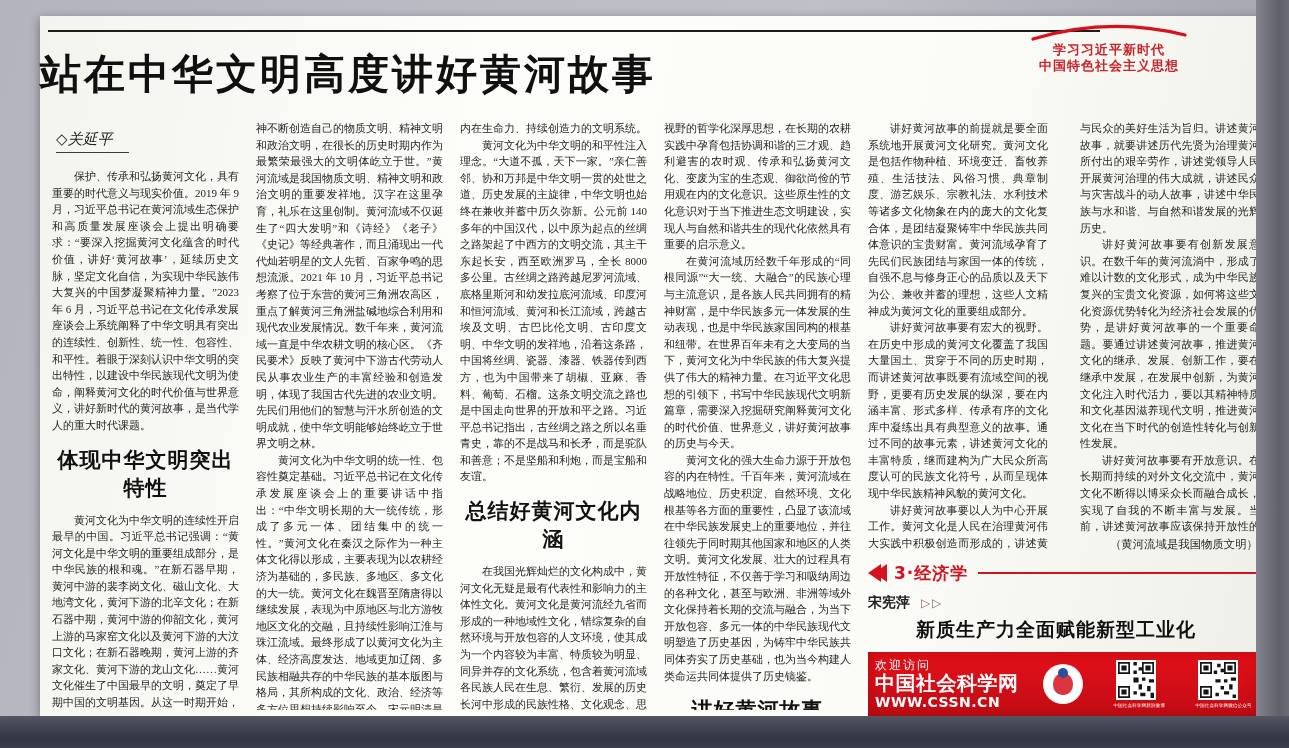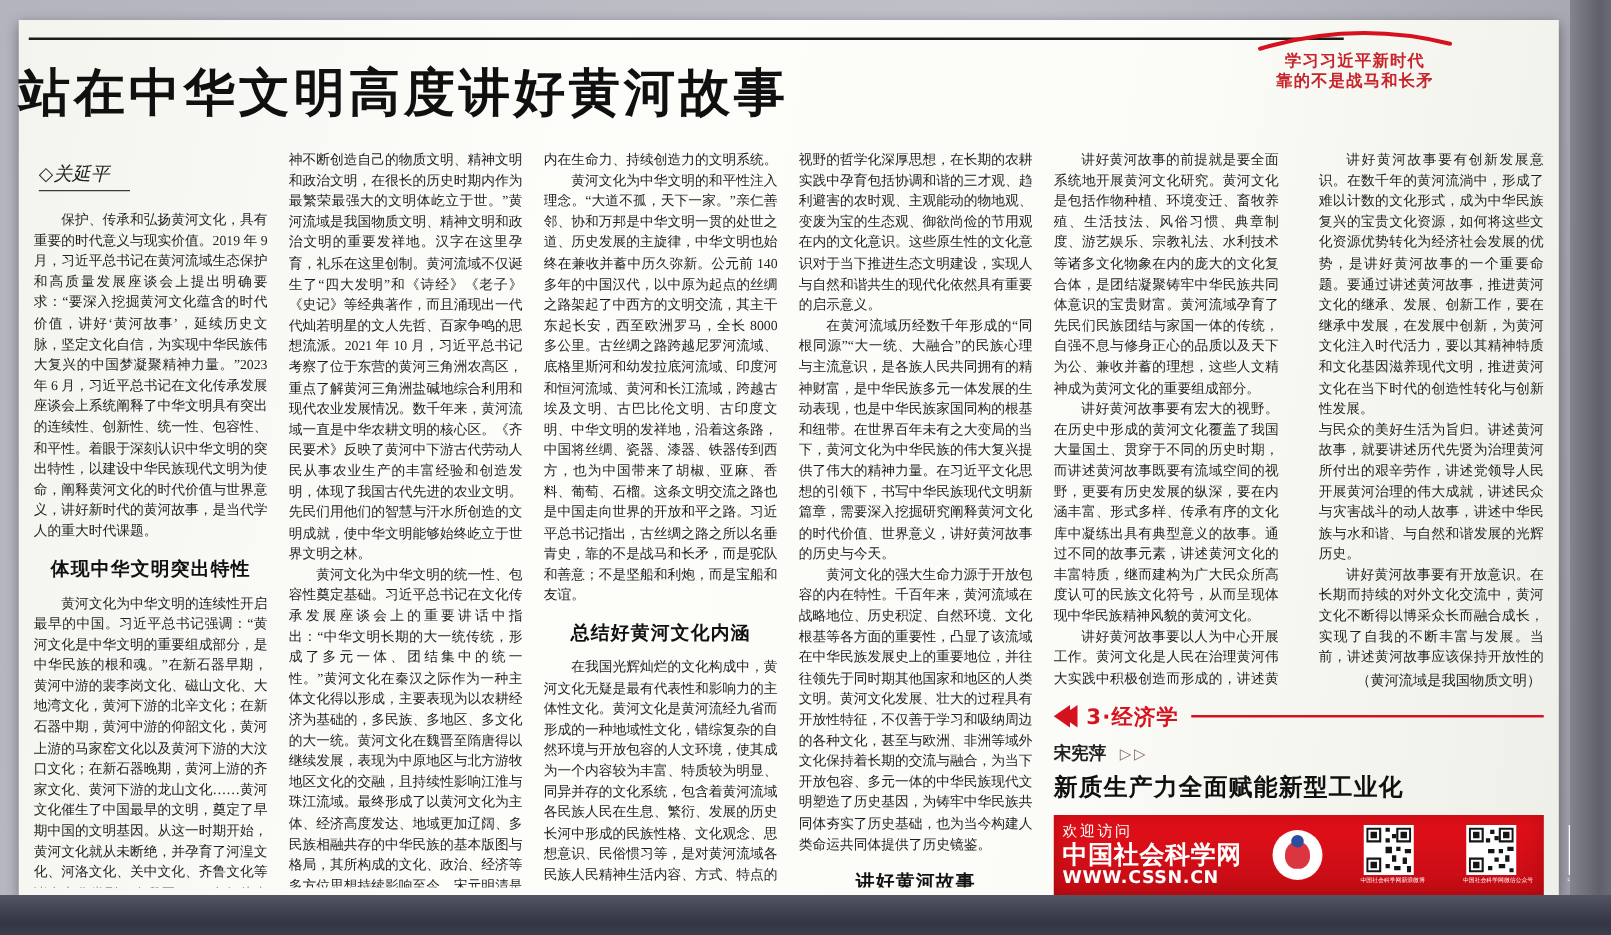--- a/index.html
+++ b/index.html
@@ -6,21 +6,21 @@
   body{
     width:1289px;height:748px;overflow:hidden;position:relative;
     background:linear-gradient(105deg,#b3b4bd 0%,#bfc0c8 55%,#9b9ca6 100%);
     font-family:"Liberation Serif","DejaVu Serif",serif;
   }
   .shadow-right{position:absolute;top:0;left:1256px;width:33px;height:718px;
     background:linear-gradient(90deg,#83848e,#5f606a 70%,#6a6b75);}
   .shadow-bottom{position:absolute;top:716px;left:0;width:1289px;height:32px;
     background:linear-gradient(#535562,#333544 70%,#3c3e4c);}
   .page{
-    position:absolute;left:15px;top:16px;width:1232px;height:700px;
+    position:absolute;left:40px;top:16px;width:1232px;height:700px;
     background:linear-gradient(100deg,#f4f4ef 0%,#fdfdfa 35%,#fbfbf7 70%,#efefe9 100%);
     box-shadow:0 3px 10px rgba(0,0,0,.4);
   }
   .top-rule{position:absolute;top:14px;left:8px;width:1052px;height:2px;background:#1c1c1c;}
   
   .badge{position:absolute;top:8px;right:78px;width:170px;text-align:center;}
   .badge svg{display:block;margin:0 auto;}
   .badge-line{color:#c8242b;font-weight:bold;font-size:13px;line-height:16px;
     font-family:"DejaVu Sans","Liberation Sans",sans-serif;letter-spacing:1px;}
   
@@ -35,38 +35,38 @@
   .col{width:187px;display:flex;flex-direction:column;overflow:hidden;}
   .flow{flex:1;overflow:hidden;}
   .right-wrap{width:392px;display:flex;flex-direction:column;}
   .pair-row{height:432px;display:flex;justify-content:space-between;overflow:hidden;gap:32px;}
   .pair-col{width:187px;}
   .byline{display:inline-block;align-self:flex-start;margin:10px 0 15px 4px;
     font-size:15px;font-style:italic;color:#222;
     border-bottom:1.5px solid #3a3a3a;padding:0 16px 3px 0;}
   .para{margin:0;font-size:11px;line-height:16.6px;text-align:justify;color:#1f1f1f;}
   .para.indent{text-indent:2em;}
-  .subhead{margin:12px 0 10px;text-align:center;font-size:15px;color:#111;
+  .subhead{margin:12px 0 10px;text-align:center;font-size:21px;color:#111;
     font-family:"DejaVu Sans","Liberation Sans",sans-serif;font-weight:bold;letter-spacing:1px;}
   .attribution{margin:4px 2px 0 0;font-size:11.4px;text-align:right;color:#1f1f1f;}
   
   .economy{height:150px;margin-top:8px;}
   .section-banner{display:flex;align-items:center;height:26px;}
   .chev-wrap{display:flex;align-items:center;margin-right:7px;}
   .chev{width:0;height:0;border-style:solid;border-width:9px 13px 9px 0;
     border-color:transparent #d5121e transparent transparent;}
   .chev.c2{margin-left:-7px;}
   .section-label{color:#d5121e;font-weight:bold;font-size:17px;letter-spacing:1px;
     font-family:"DejaVu Sans","Liberation Sans",sans-serif;}
   .section-rule{flex:1;height:2px;background:#d5121e;margin-left:10px;}
   .teaser-author{margin-top:8px;font-size:14px;color:#222;
     font-family:"DejaVu Sans","Liberation Sans",sans-serif;font-weight:bold;}
   .teaser-author .arrows{color:#8a6a6a;font-size:12px;margin-left:6px;letter-spacing:2px;}
   .teaser-title{margin-top:5px;font-size:19px;font-weight:bold;color:#101010;
-    font-family:"DejaVu Sans","Liberation Sans",sans-serif;letter-spacing:1px;}
+    font-family:"DejaVu Sans","Liberation Sans",sans-serif;letter-spacing:1px;margin-left:48px;}
   
   .cssn{margin-top:9px;height:64px;display:flex;align-items:center;gap:24px;
     padding:0 7px;background:linear-gradient(#e5101a,#c20c14);
     box-shadow:inset 0 0 14px rgba(120,0,0,.4);}
   .cssn-text{width:148px;color:#fff;font-family:"DejaVu Sans","Liberation Sans",sans-serif;}
   .cssn-text .c1{font-size:12px;line-height:14px;letter-spacing:2px;}
   .cssn-text .c2{font-size:20px;line-height:22px;font-weight:bold;letter-spacing:.5px;white-space:nowrap;}
   .cssn-text .c3{font-size:14px;line-height:16px;font-weight:bold;letter-spacing:.5px;}
   .emblem{width:40px;height:40px;border-radius:50%;background:radial-gradient(#ffffff 60%,#f1dcdc);
     position:relative;flex:0 0 auto;}
@@ -84,21 +84,21 @@
 <body>
 
 <div class="page">
   <div class="top-rule"></div>
 
   <div class="badge">
     <svg width="160" height="18" viewBox="0 0 160 18">
       <path d="M4 15 Q 80 -8 156 11" fill="none" stroke="#d5121e" stroke-width="3.2" stroke-linecap="round"></path>
     </svg>
     <div class="badge-line">学习习近平新时代</div>
-    <div class="badge-line">靠的不是战马和长矛</div>
+    <div class="badge-line">中国特色社会主义思想</div>
   </div>
 
   <h1 class="headline">站在中华文明高度讲好黄河故事</h1>
 
   <div class="columns">
     <div class="col">
         <div class="flow"><div class="byline">◇关延平</div><p class="para indent">保护、传承和弘扬黄河文化，具有重要的时代意义与现实价值。2019 年 9 月，习近平总书记在黄河流域生态保护和高质量发展座谈会上提出明确要求：“要深入挖掘黄河文化蕴含的时代价值，讲好‘黄河故事’，延续历史文脉，坚定文化自信，为实现中华民族伟大复兴的中国梦凝聚精神力量。”2023 年 6 月，习近平总书记在文化传承发展座谈会上系统阐释了中华文明具有突出的连续性、创新性、统一性、包容性、和平性。着眼于深刻认识中华文明的突出特性，以建设中华民族现代文明为使命，阐释黄河文化的时代价值与世界意义，讲好新时代的黄河故事，是当代学人的重大时代课题。</p><h3 class="subhead">体现中华文明突出特性</h3><p class="para indent">黄河文化为中华文明的连续性开启最早的中国。习近平总书记强调：“黄河文化是中华文明的重要组成部分，是中华民族的根和魂。”在新石器早期，黄河中游的裴李岗文化、磁山文化、大地湾文化，黄河下游的北辛文化；在新石器中期，黄河中游的仰韶文化，黄河上游的马家窑文化以及黄河下游的大汶口文化；在新石器晚期，黄河上游的齐家文化、黄河下游的龙山文化……黄河文化催生了中国最早的文明，奠定了早期中国的文明基因。从这一时期开始，黄河文化就从未断绝，并孕育了河湟文化、河洛文化、关中文化、齐鲁文化等诸多文化类型。在我国 5000 多年从未中断的文明史上，黄河流域 3000 多年来是全国政治、经济、文化的中心。经历了自然环境的变迁、朝代治乱兴衰，黄河文化的传承基因流淌在中华文明的发展长河中，也刻下不同时期文明的印迹。</p></div>
       </div>
     <div class="col">
         <div class="flow">
@@ -109,40 +109,40 @@
     <div class="col">
         <div class="flow">
           <p class="para">内在生命力、持续创造力的文明系统。</p>
           <p class="para indent">黄河文化为中华文明的和平性注入理念。“大道不孤，天下一家。”亲仁善邻、协和万邦是中华文明一贯的处世之道、历史发展的主旋律，中华文明也始终在兼收并蓄中历久弥新。公元前 140 多年的中国汉代，以中原为起点的丝绸之路架起了中西方的文明交流，其主干东起长安，西至欧洲罗马，全长 8000 多公里。古丝绸之路跨越尼罗河流域、底格里斯河和幼发拉底河流域、印度河和恒河流域、黄河和长江流域，跨越古埃及文明、古巴比伦文明、古印度文明、中华文明的发祥地，沿着这条路，中国将丝绸、瓷器、漆器、铁器传到西方，也为中国带来了胡椒、亚麻、香料、葡萄、石榴。这条文明交流之路也是中国走向世界的开放和平之路。习近平总书记指出，古丝绸之路之所以名垂青史，靠的不是战马和长矛，而是驼队和善意；不是坚船和利炮，而是宝船和友谊。</p>
           <h3 class="subhead">总结好黄河文化内涵</h3>
           <p class="para indent">在我国光辉灿烂的文化构成中，黄河文化无疑是最有代表性和影响力的主体性文化。黄河文化是黄河流经九省而形成的一种地域性文化，错综复杂的自然环境与开放包容的人文环境，使其成为一个内容较为丰富、特质较为明显、同异并存的文化系统，包含着黄河流域各民族人民在生息、繁衍、发展的历史长河中形成的民族性格、文化观念、思想意识、民俗惯习等，是对黄河流域各民族人民精神生活内容、方式、特点的抽象化与系统化概括。</p>
         </div>
       </div>
     <div class="col">
         <div class="flow">
-          <p class="para">视野的哲学化深厚思想，在长期的农耕实践中孕育包括协调和谐的三才观、趋利避害的农时观、主观能动的物地观、变废为宝的生态观、御欲尚俭的节用观在内的文化意识。这些原生性的文化意识对于当下推进生态文明建设，实现人与自然和谐共生的现代化依然具有重要的启示意义。</p>
+          <p class="para">视野的哲学化深厚思想，在长期的农耕实践中孕育包括协调和谐的三才观、趋利避害的农时观、传承和弘扬黄河文化、变废为宝的生态观、御欲尚俭的节用观在内的文化意识。这些原生性的文化意识对于当下推进生态文明建设，实现人与自然和谐共生的现代化依然具有重要的启示意义。</p>
           <p class="para indent">在黄河流域历经数千年形成的“同根同源”“大一统、大融合”的民族心理与主流意识，是各族人民共同拥有的精神财富，是中华民族多元一体发展的生动表现，也是中华民族家国同构的根基和纽带。在世界百年未有之大变局的当下，黄河文化为中华民族的伟大复兴提供了伟大的精神力量。在习近平文化思想的引领下，书写中华民族现代文明新篇章，需要深入挖掘研究阐释黄河文化的时代价值、世界意义，讲好黄河故事的历史与今天。</p>
           <p class="para indent">黄河文化的强大生命力源于开放包容的内在特性。千百年来，黄河流域在战略地位、历史积淀、自然环境、文化根基等各方面的重要性，凸显了该流域在中华民族发展史上的重要地位，并往往领先于同时期其他国家和地区的人类文明。黄河文化发展、壮大的过程具有开放性特征，不仅善于学习和吸纳周边的各种文化，甚至与欧洲、非洲等域外文化保持着长期的交流与融合，为当下开放包容、多元一体的中华民族现代文明塑造了历史基因，为铸牢中华民族共同体夯实了历史基础，也为当今构建人类命运共同体提供了历史镜鉴。</p>
           <h3 class="subhead">讲好黄河故事</h3>
         </div>
       </div>
 
     <div class="right-wrap">
       <div class="pair-row">
         <div class="col pair-col">
             <div class="flow">
               <p class="para indent">讲好黄河故事的前提就是要全面系统地开展黄河文化研究。黄河文化是包括作物种植、环境变迁、畜牧养殖、生活技法、风俗习惯、典章制度、游艺娱乐、宗教礼法、水利技术等诸多文化物象在内的庞大的文化复合体，是团结凝聚铸牢中华民族共同体意识的宝贵财富。黄河流域孕育了先民们民族团结与家国一体的传统，自强不息与修身正心的品质以及天下为公、兼收并蓄的理想，这些人文精神成为黄河文化的重要组成部分。</p>
               <p class="para indent">讲好黄河故事要有宏大的视野。在历史中形成的黄河文化覆盖了我国大量国土、贯穿于不同的历史时期，而讲述黄河故事既要有流域空间的视野，更要有历史发展的纵深，要在内涵丰富、形式多样、传承有序的文化库中凝练出具有典型意义的故事。通过不同的故事元素，讲述黄河文化的丰富特质，继而建构为广大民众所高度认可的民族文化符号，从而呈现体现中华民族精神风貌的黄河文化。</p>
               <p class="para indent">讲好黄河故事要以人为中心开展工作。黄河文化是人民在治理黄河伟大实践中积极创造而形成的，讲述黄河故事既是为了促进黄河文化的保护、传承与弘扬，更是为了推进黄河流域的生态保护与高质量发展，以实现民族的复兴</p>
             </div>
           </div>
         <div class="col pair-col">
             <div class="flow">
+              <p class="para">与民众的美好生活为旨归。讲述黄河故事，就要讲述历代先贤为治理黄河所付出的艰辛劳作，讲述党领导人民开展黄河治理的伟大成就，讲述民众与灾害战斗的动人故事，讲述中华民族与水和谐、与自然和谐发展的光辉历史。</p>
               <p class="para indent">讲好黄河故事要有创新发展意识。在数千年的黄河流淌中，形成了难以计数的文化形式，成为中华民族复兴的宝贵文化资源，如何将这些文化资源优势转化为经济社会发展的优势，是讲好黄河故事的一个重要命题。要通过讲述黄河故事，推进黄河文化的继承、发展、创新工作，要在继承中发展，在发展中创新，为黄河文化注入时代活力，要以其精神特质和文化基因滋养现代文明，推进黄河文化在当下时代的创造性转化与创新性发展。</p>
-              <p class="para">与民众的美好生活为旨归。讲述黄河故事，就要讲述历代先贤为治理黄河所付出的艰辛劳作，讲述党领导人民开展黄河治理的伟大成就，讲述民众与灾害战斗的动人故事，讲述中华民族与水和谐、与自然和谐发展的光辉历史。</p>
               <p class="para indent">讲好黄河故事要有开放意识。在长期而持续的对外文化交流中，黄河文化不断得以博采众长而融合成长，实现了自我的不断丰富与发展。当前，讲述黄河故事应该保持开放性的态度，要有兼收并蓄的胸怀，破除区域间阻碍各种要素流动的藩篱，激发流域内的自我发展动力，助推形成东西互联、南北互动的高质量发展新格局。</p>
             </div>
             <p class="attribution">（黄河流域是我国物质文明）</p>
           </div>
       </div>
 
       <div class="economy">
         <div class="section-banner">
           <span class="chev-wrap">
             <span class="chev"></span>

